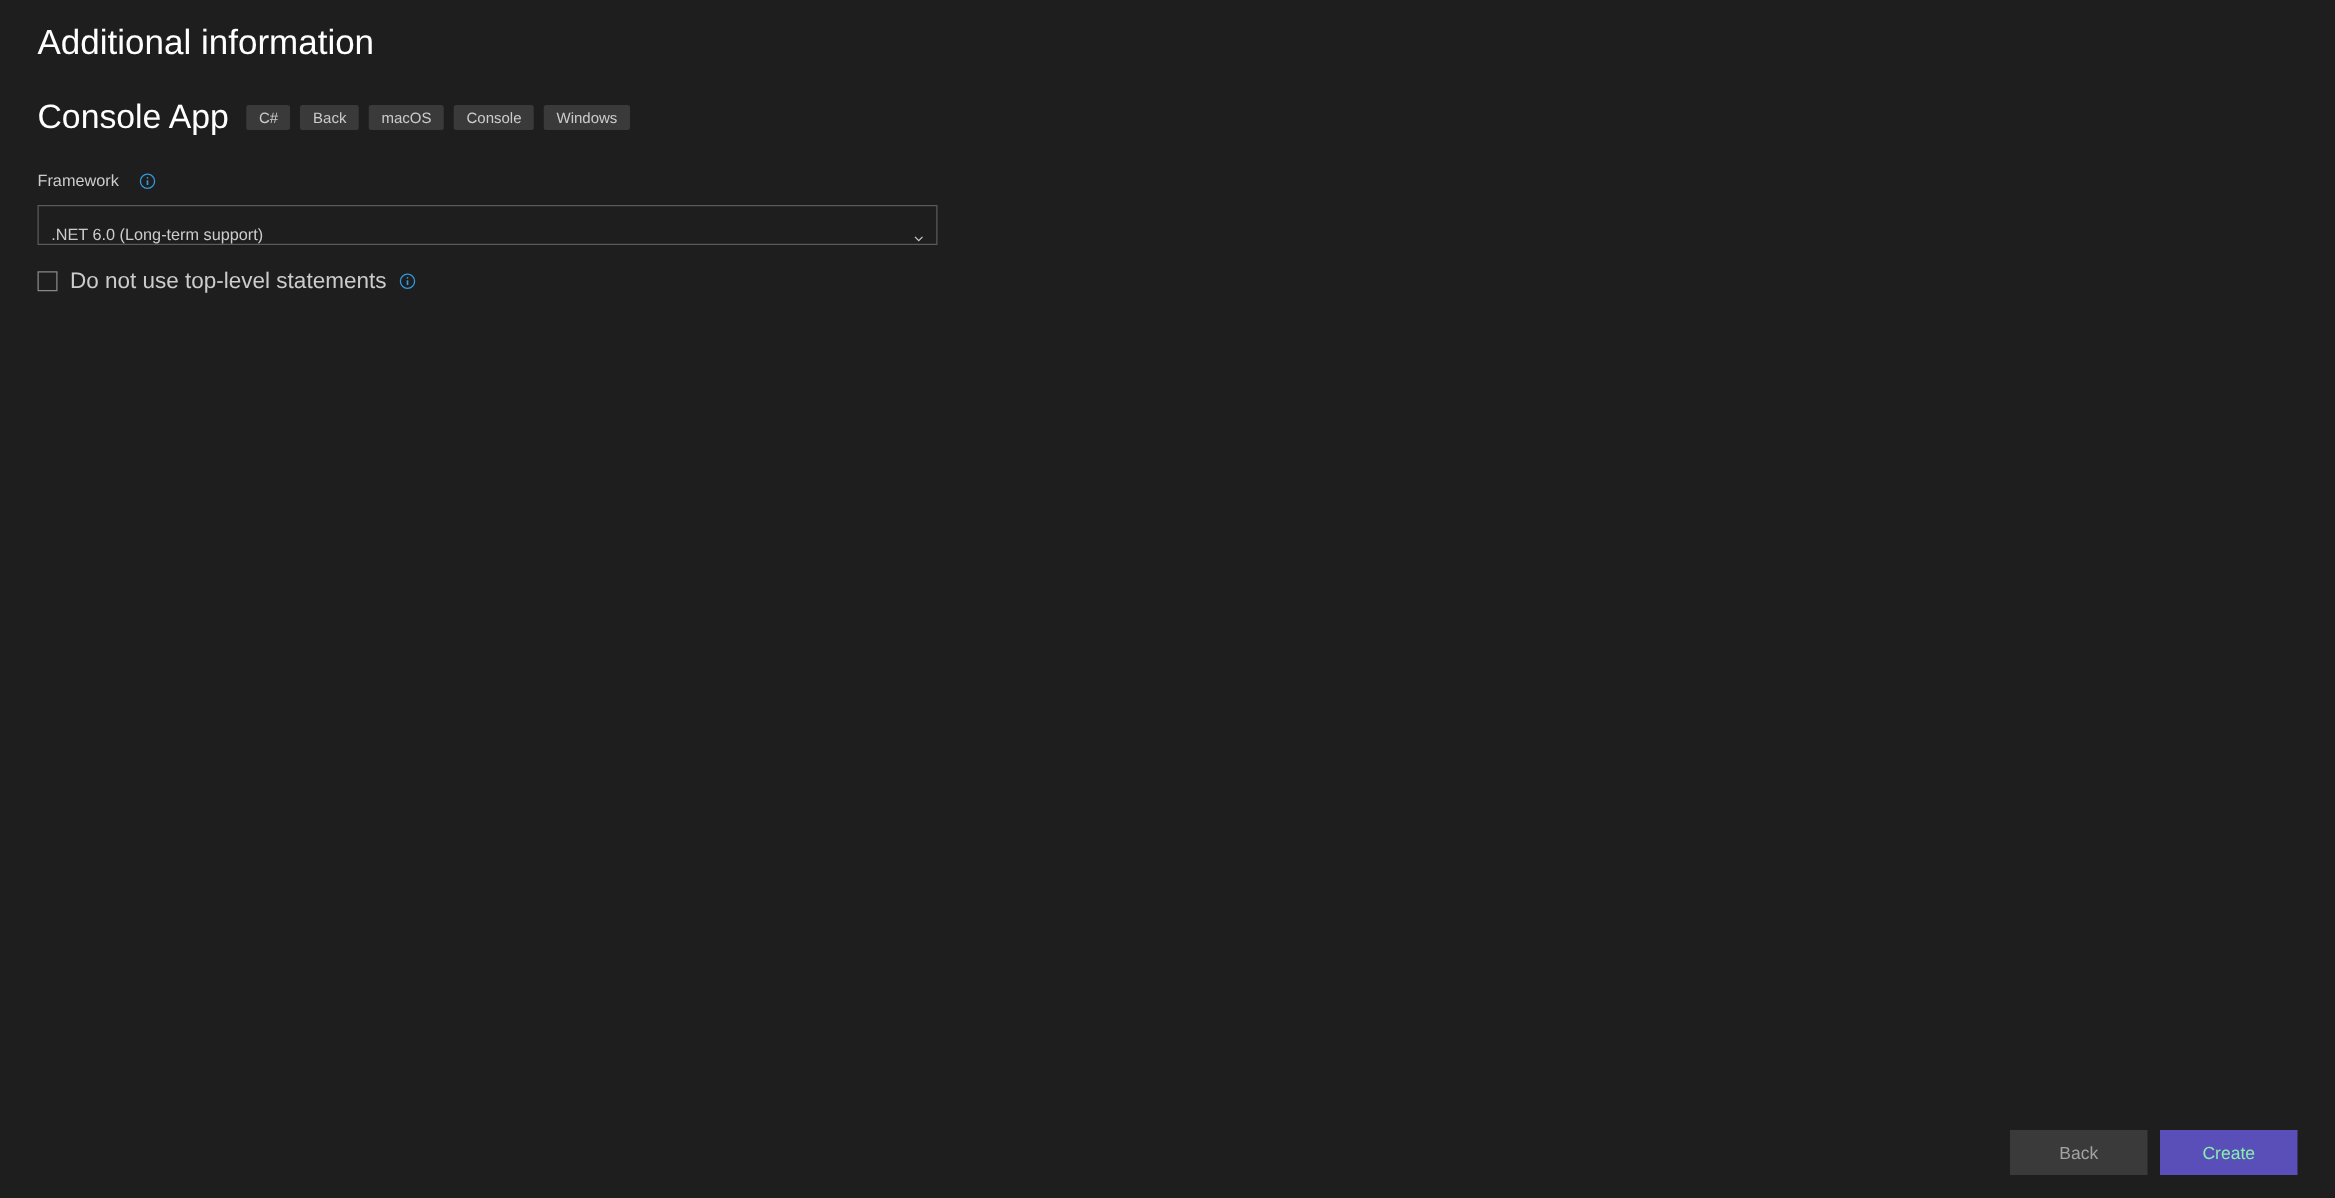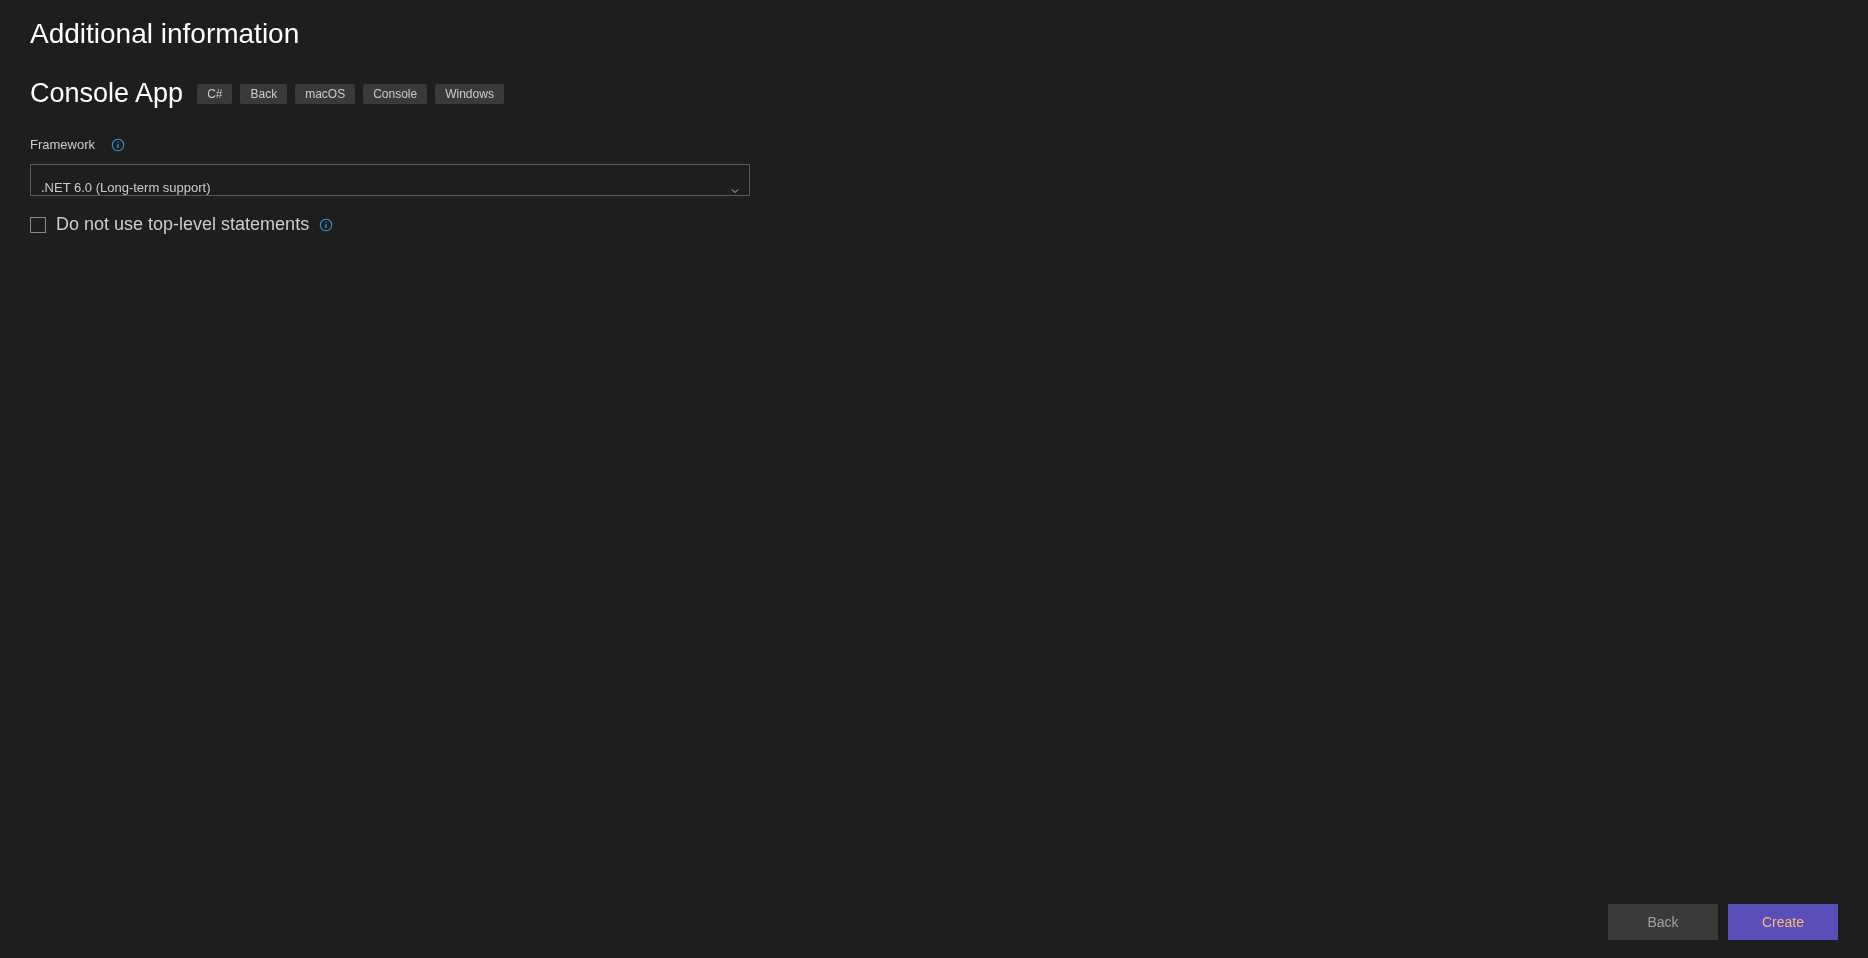--- a/index.html
+++ b/index.html
@@ -119,21 +119,21 @@
       border: none;
       cursor: pointer;
       font-family: inherit;
     }
     .btn-secondary {
       background-color: #3a3a3a;
       color: #a3a3a3;
     }
     .btn-primary {
       background-color: #5a4fb8;
-      color: #fdba74;
+      color: #86efac;
     }
   </style>
 </head>
 <body>
 
 <h1 class="page-title">Additional information</h1>
 
 <div class="subtitle-row">
   <span class="subtitle">Console App</span>
   <div class="tags">

